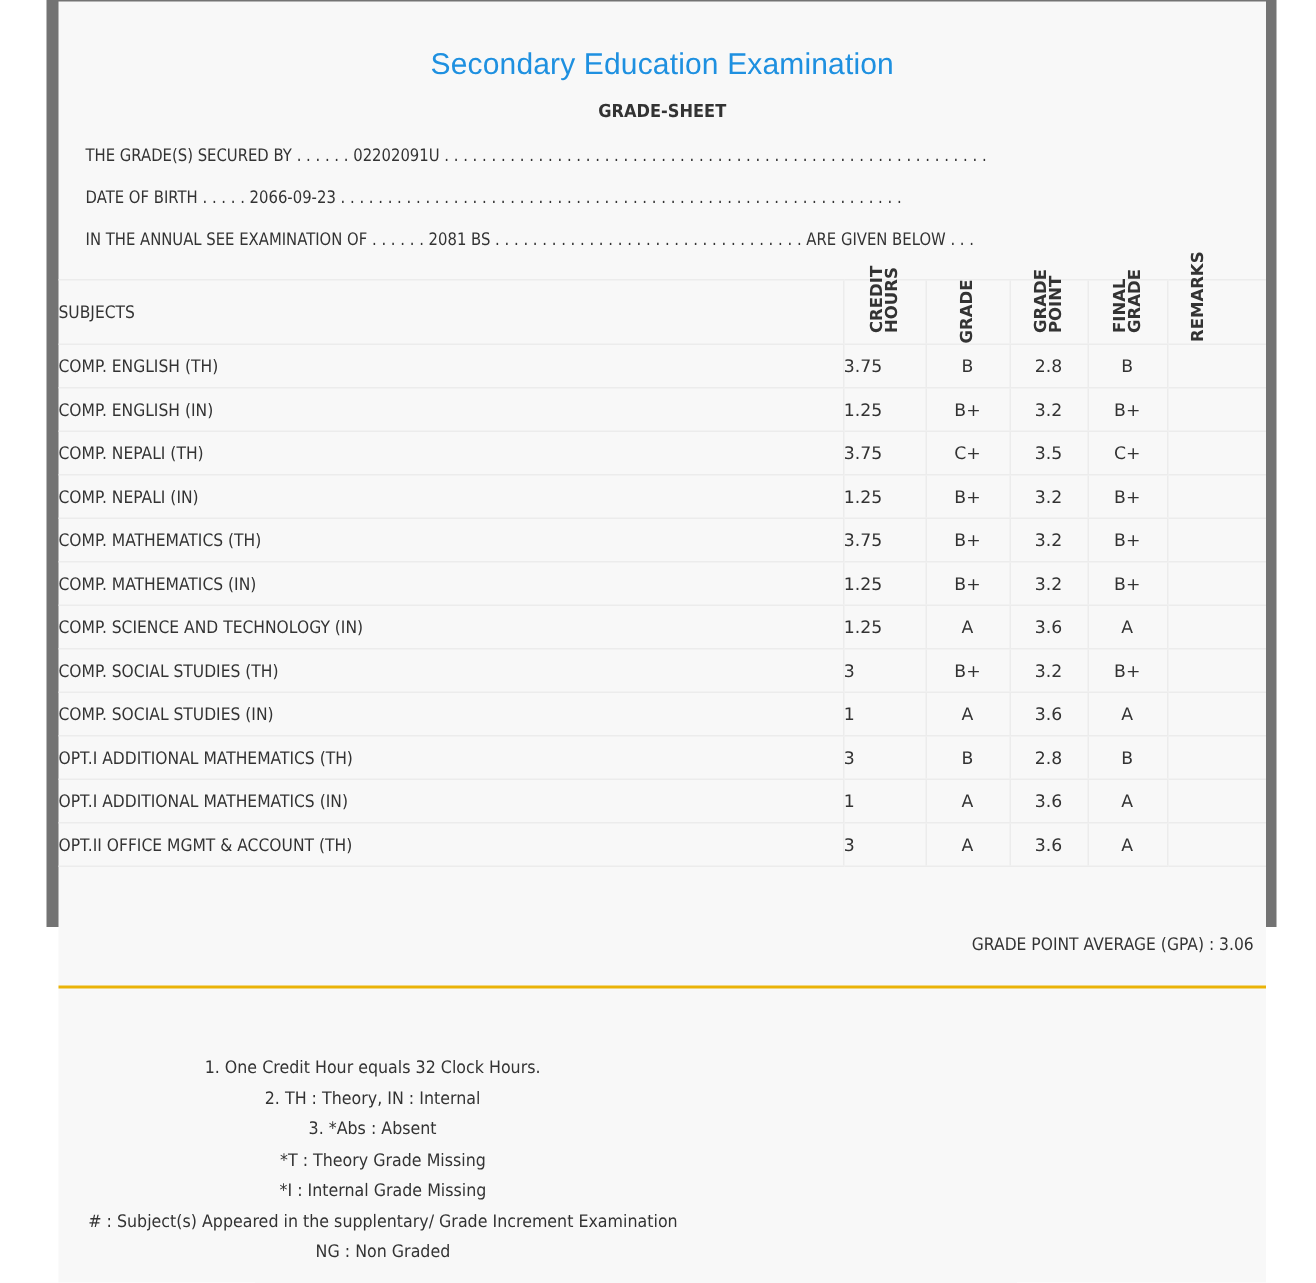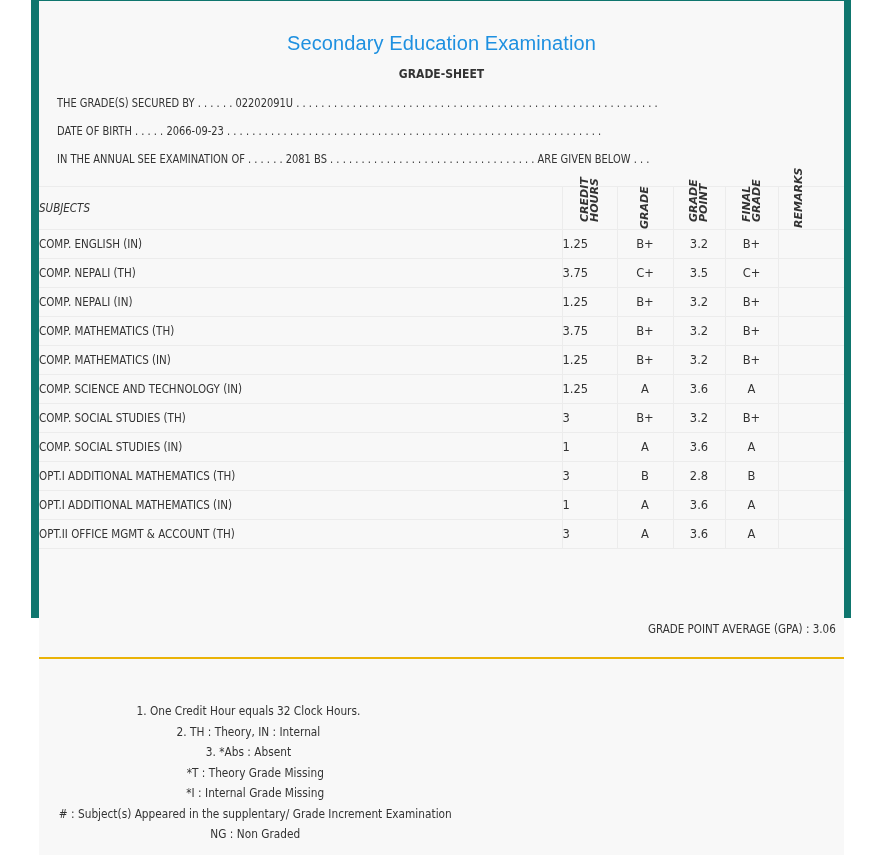--- a/index.html
+++ b/index.html
@@ -13,21 +13,21 @@
     body {
       font-family: "DejaVu Sans", sans-serif;
       color: #333333;
     }
     .outer {
       position: absolute;
       left: 31px;
       top: 0;
       width: 820px;
       height: 618px;
-      background: #0f766e;
+      background: #737373;
     }
     .inner {
       position: absolute;
       left: 8px;
       top: 1px;
       width: 805px;
       height: 854px;
       background: #f8f8f8;
     }
     .title {
@@ -76,21 +76,20 @@
       border-top: 1px solid #ececec;
       border-bottom: 1px solid #ececec;
       font-size: 11.5px;
       color: #333;
       padding: 0;
       height: 28px;
       font-weight: normal;
     }
     table.grades th {
       height: 42px;
-      font-style: italic;
     }
     .col-subj { width: 523px; }
     .col-ch { width: 55px; }
     .col-gr { width: 56px; }
     .col-gp { width: 52px; }
     .col-fg { width: 53px; }
     .col-rm { width: 66px; }
     td.subj, th.subj {
       text-align: left;
       padding-left: 14px;
@@ -211,20 +210,28 @@
             <th class="rot">
               <div class="rlabel two"><span>FINAL</span><br><span>GRADE</span></div>
             </th>
             <th class="rot">
               <div class="rlabel remarks">REMARKS</div>
             </th>
           </tr>
         </thead>
         <tbody id="grade-rows">
             <tr>
+              <td class="subj"><span>COMP. ENGLISH (TH)</span></td>
+              <td class="vline ch">3.75</td>
+              <td class="vline ctr">B</td>
+              <td class="vline ctr">2.8</td>
+              <td class="vline ctr">B</td>
+              <td class="vline ctr"></td>
+            </tr>
+            <tr>
               <td class="subj"><span>COMP. ENGLISH (IN)</span></td>
               <td class="vline ch">1.25</td>
               <td class="vline ctr">B+</td>
               <td class="vline ctr">3.2</td>
               <td class="vline ctr">B+</td>
               <td class="vline ctr"></td>
             </tr>
             <tr>
               <td class="subj"><span>COMP. NEPALI (TH)</span></td>
               <td class="vline ch">3.75</td>

